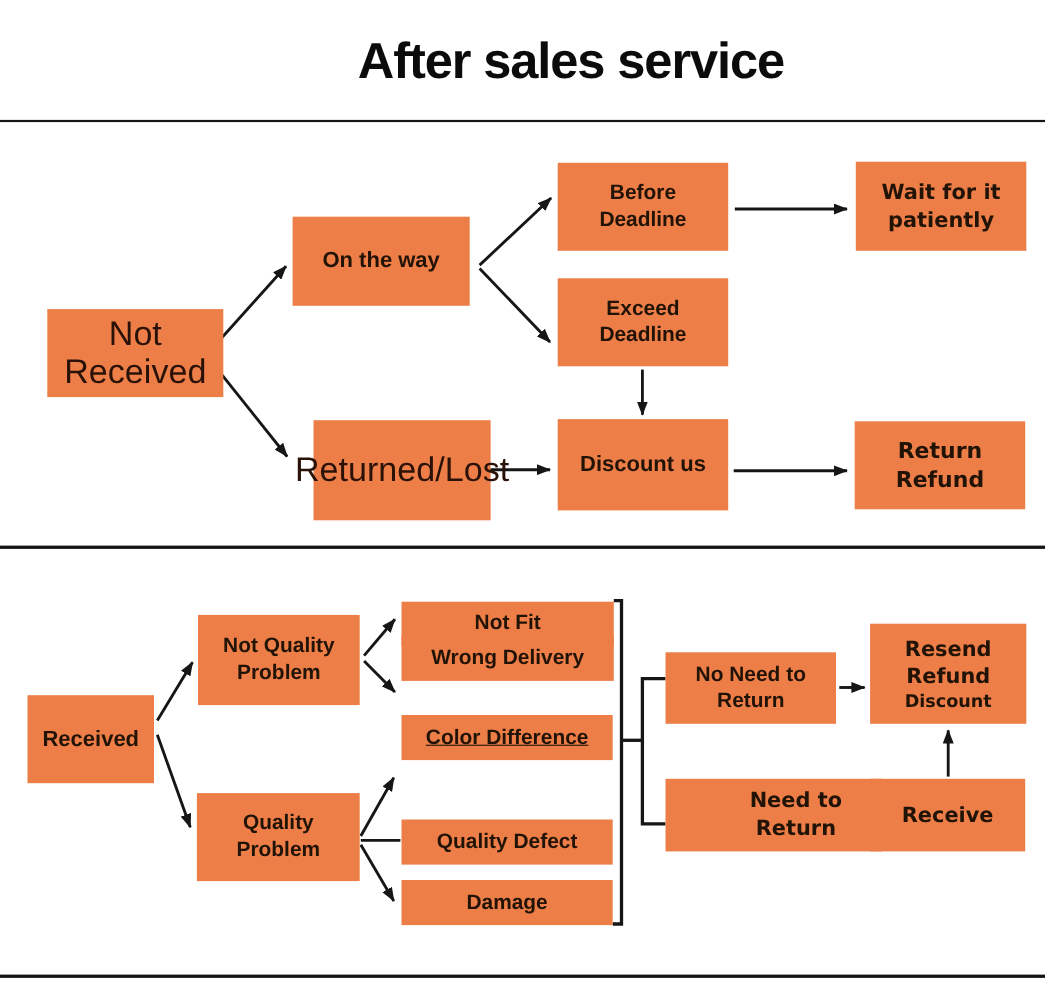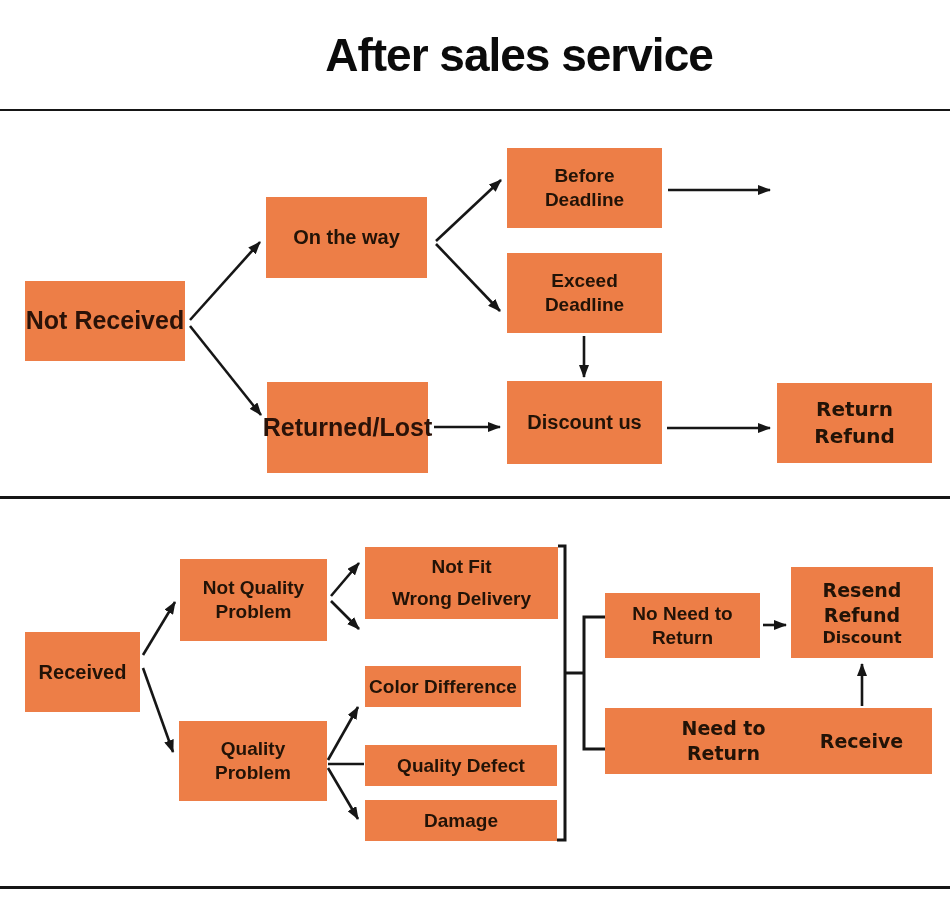--- a/index.html
+++ b/index.html
@@ -13,21 +13,21 @@
     font-family:"Liberation Sans",sans-serif;
     padding-left:44px;
   }
   .hrule{position:absolute;left:0;width:950px;background:#161616;}
   #connectors{position:absolute;left:0;top:0;z-index:1;}
   .node{
     position:absolute;z-index:2;background:#ED7E47;
     display:flex;align-items:center;justify-content:center;text-align:center;
     white-space:pre-line;color:#221307;font-weight:700;line-height:1.25;
   }
-  .node.plain{font-weight:700;font-size:25px;color:#2a1208;line-height:1.1;}
+  .node.plain{font-weight:400;font-size:31px;color:#2a1208;line-height:1.1;margin-left:18px;}
   .node.bold19{font-size:19px;}
   .node.bold20{font-size:20px;}
   .node.gothic{font-family:"DejaVu Sans",sans-serif;font-size:19px;line-height:1.3;}
   .node.gothic21{font-family:"DejaVu Sans",sans-serif;font-size:20px;line-height:1.35;}
   .resend-small{font-size:16px;line-height:1.2;display:block;}
   .resend-main{display:block;}
 </style>
 </head>
 <body>
 
@@ -82,33 +82,35 @@
       <line x1="862" y1="706" x2="862" y2="664" marker-end="url(#ah)"></line>
     </g>
   </svg>
 
   <div class="node plain" style="left:25px;top:281px;width:160px;height:80px;">Not Received</div>
   <div class="node bold20" style="left:266px;top:197px;width:161px;height:81px;">On the way</div>
   <div class="node bold19" style="left:507px;top:148px;width:155px;height:80px;">Before
 Deadline</div>
   <div class="node bold19" style="left:507px;top:253px;width:155px;height:80px;">Exceed
 Deadline</div>
+  <div class="node gothic" style="left:778px;top:147px;width:155px;height:81px;">Wait for it
+patiently</div>
   <div class="node plain" style="left:267px;top:382px;width:161px;height:91px;">Returned/Lost</div>
   <div class="node bold20" style="left:507px;top:381px;width:155px;height:83px;">Discount us</div>
   <div class="node gothic21" style="left:777px;top:383px;width:155px;height:80px;">Return
 Refund</div>
 
   <div class="node bold20" style="left:25px;top:632px;width:115px;height:80px;">Received</div>
   <div class="node bold19" style="left:180px;top:559px;width:147px;height:82px;">Not Quality
 Problem</div>
   <div class="node bold19" style="left:179px;top:721px;width:148px;height:80px;">Quality
 Problem</div>
   <div class="node bold19" style="left:365px;top:547px;width:193px;height:40px;">Not Fit</div>
   <div class="node bold19" style="left:365px;top:578px;width:193px;height:41px;">Wrong Delivery</div>
-  <div class="node bold19" style="left:365px;top:666px;width:156px;height:41px;">Color Difference</div>
+  <div class="node bold19" style="left:365px;top:650px;width:192px;height:41px;text-decoration:underline;">Color Difference</div>
   <div class="node bold19" style="left:365px;top:745px;width:192px;height:41px;">Quality Defect</div>
   <div class="node bold19" style="left:365px;top:800px;width:192px;height:41px;">Damage</div>
   <div class="node bold19" style="left:605px;top:593px;width:155px;height:65px;">No Need to
 Return</div>
   <div class="node gothic" style="left:605px;top:708px;width:157px;height:66px;padding-left:40px;">Need to
 Return</div>
   <div class="node gothic" style="left:791px;top:567px;width:142px;height:91px;flex-direction:column;">
     <span class="resend-main">Resend
 Refund</span>
     <span class="resend-small">Discount</span>

